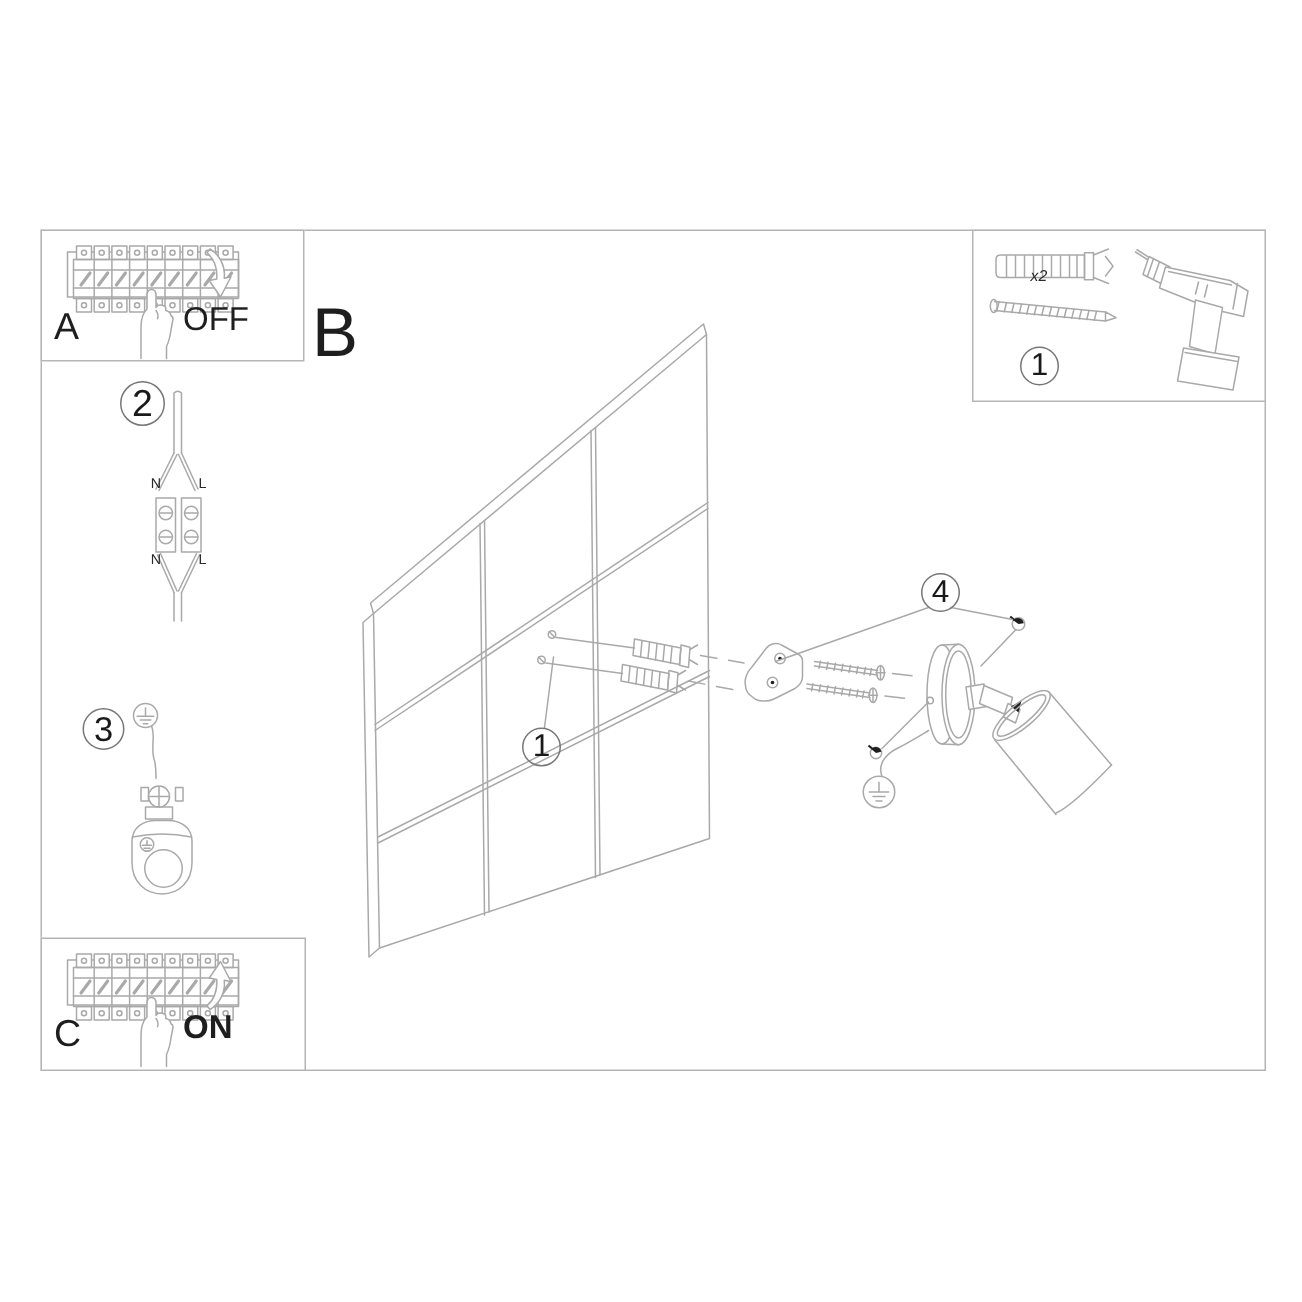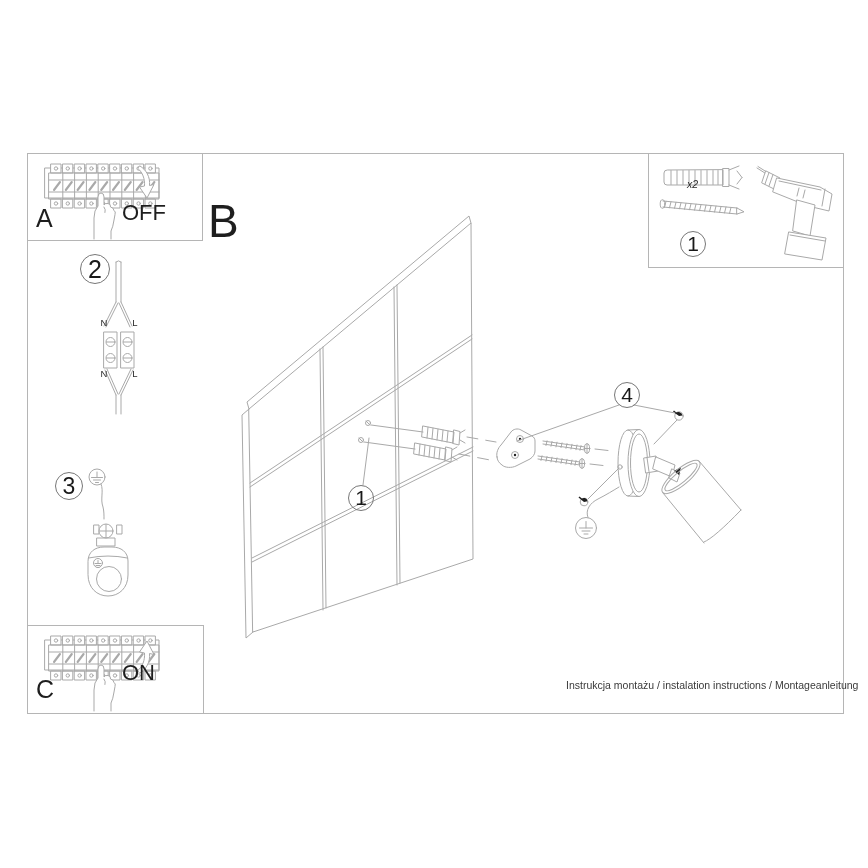--- a/index.html
+++ b/index.html
@@ -194,21 +194,21 @@
       <span class="corner-letter" style="left:8px;top:52px;">A</span>
       <span class="action-word" style="left:94px;top:48px;">OFF</span>
     </div>
 
     <div class="panel panel-c">
       <svg class="abs" style="left:0;top:0" width="175" height="87" viewBox="0 0 175 87">
         <use href="#breaker-scene"></use>
         <path class="lnw" d="M112,47 C118,43.5 122.5,36 121.5,27.5 L126,28.5 L119,15 L111.5,26 L116.5,27 C117,34.5 114.5,40.5 110,44.5 Z"></path>
       </svg>
       <span class="corner-letter" style="left:8px;top:51px;">C</span>
-      <span class="action-word" style="left:94px;top:36px;">ON</span>
+      <span class="action-word" style="left:94px;top:48px;font-weight:bold;">ON</span>
     </div>
 
     <div class="panel panel-parts">
       <svg class="abs" style="left:0;top:0" width="194" height="113" viewBox="0 0 194 113">
         <g>
           <path class="ln" d="M18,16 Q15,16 15,19 V28 Q15,31 18,31 L74,31 L74,16 Z"></path>
           <path class="ln" d="M22,16.5 V30.5 M28,16.5 V30.5 M34,16.5 V30.5 M40,16.5 V30.5 M46,16.5 V30.5 M52,16.5 V30.5 M58,16.5 V30.5 M64,16.5 V30.5 M69,16.5 V30.5"></path>
           <path class="ln" d="M74,14.5 L80,14.5 L80,32.5 L74,32.5 Z"></path>
           <path class="ln" d="M80,16 L90,12 M80,31 L90,35 M88,17 L93,23.5 M88,30 L93,23.5"></path>
         </g>
@@ -288,17 +288,16 @@
           <path class="ln" d="M30,102 C30,93 37,88 46,88 L54,88 C63,88 70,93 70,102 L70,116 C70,129 61,137 50,137 C39,137 30,129 30,116 Z"></path>
           <path class="ln" d="M30.5,99 Q50,95 69.5,99"></path>
           <circle class="ln" cx="40" cy="104" r="4.5"></circle>
           <path class="ln" d="M40,101.5 V104 M37,104.5 H43 M38,106.5 H42 M39,108.5 H41"></path>
           <circle class="ln" cx="51" cy="120" r="12.5"></circle>
         </g>
       </svg>
     </div>
 
     <div class="footer">
-      <div>Instrukcja montażu / instalation instructions / Montageanleitung</div>
     </div>
 
   </div>
 </div>
 
 </body></html>

